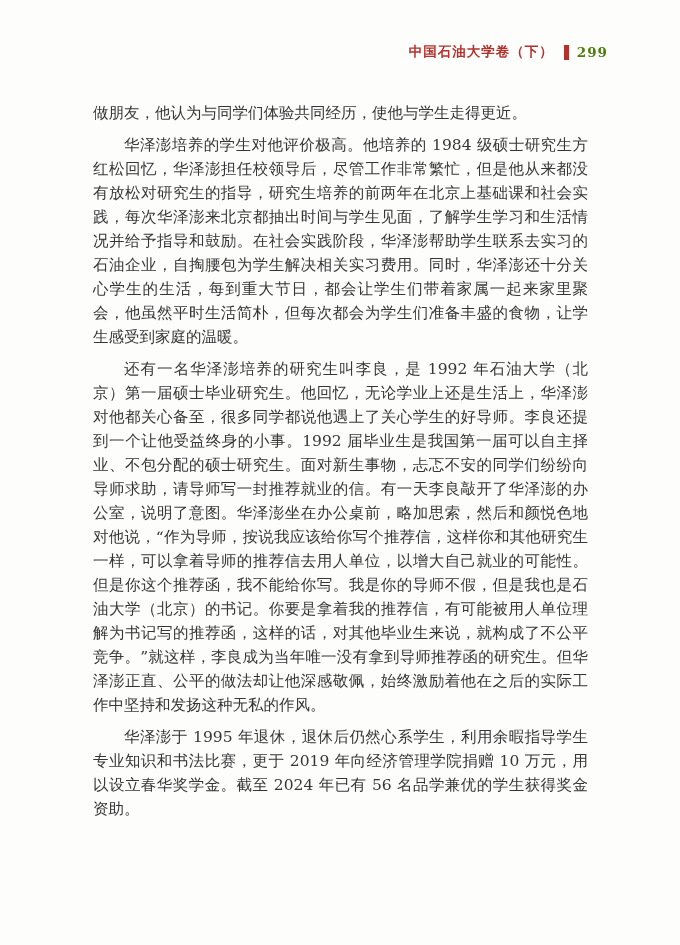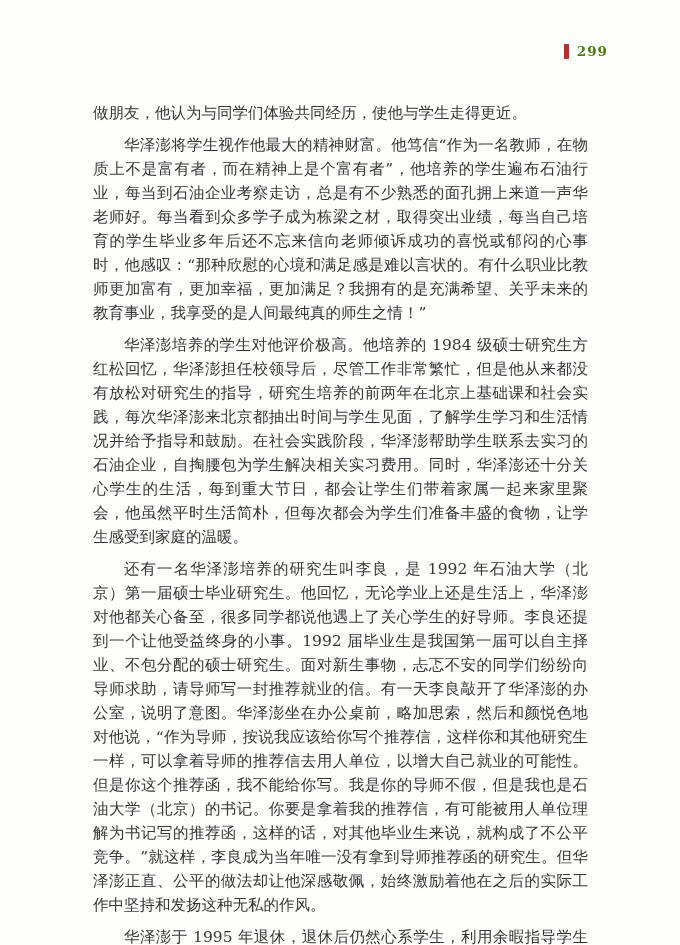--- a/index.html
+++ b/index.html
@@ -58,25 +58,25 @@
   .para.no-indent {
     text-indent: 0;
   }
 </style>
 </head>
 <body>
 
 <div class="page">
 
   <div class="header">
+    <span class="header-title">中国石油大学卷（下）</span>
     <span class="header-bar"></span>
     <span class="header-page">299</span>
   </div>
 
   <div class="content">
     <p class="para no-indent">做朋友，他认为与同学们体验共同经历，使他与学生走得更近。</p>
-    <p class="para">华泽澎将学生视作他最大的精神财富。他笃信“作为一名教师，在物质上不是富有者，而在精神上是个富有者”，他培养的学生遍布石油行业，每当到石油企业考察走访，总是有不少熟悉的面孔拥上来道一声华老师好。每当看到众多学子成为栋梁之材，取得突出业绩，每当自己培育的学生毕业多年后还不忘来信向老师倾诉成功的喜悦或郁闷的心事时，他感叹：“那种欣慰的心境和满足感是难以言状的。有什么职业比教师更加富有，更加幸福，更加满足？我拥有的是充满希望、关乎未来的教育事业，我享受的是人间最纯真的师生之情！”</p>
     <p class="para">华泽澎培养的学生对他评价极高。他培养的 1984 级硕士研究生方红松回忆，华泽澎担任校领导后，尽管工作非常繁忙，但是他从来都没有放松对研究生的指导，研究生培养的前两年在北京上基础课和社会实践，每次华泽澎来北京都抽出时间与学生见面，了解学生学习和生活情况并给予指导和鼓励。在社会实践阶段，华泽澎帮助学生联系去实习的石油企业，自掏腰包为学生解决相关实习费用。同时，华泽澎还十分关心学生的生活，每到重大节日，都会让学生们带着家属一起来家里聚会，他虽然平时生活简朴，但每次都会为学生们准备丰盛的食物，让学生感受到家庭的温暖。</p>
     <p class="para">还有一名华泽澎培养的研究生叫李良，是 1992 年石油大学（北京）第一届硕士毕业研究生。他回忆，无论学业上还是生活上，华泽澎对他都关心备至，很多同学都说他遇上了关心学生的好导师。李良还提到一个让他受益终身的小事。1992 届毕业生是我国第一届可以自主择业、不包分配的硕士研究生。面对新生事物，忐忑不安的同学们纷纷向导师求助，请导师写一封推荐就业的信。有一天李良敲开了华泽澎的办公室，说明了意图。华泽澎坐在办公桌前，略加思索，然后和颜悦色地对他说，“作为导师，按说我应该给你写个推荐信，这样你和其他研究生一样，可以拿着导师的推荐信去用人单位，以增大自己就业的可能性。但是你这个推荐函，我不能给你写。我是你的导师不假，但是我也是石油大学（北京）的书记。你要是拿着我的推荐信，有可能被用人单位理解为书记写的推荐函，这样的话，对其他毕业生来说，就构成了不公平竞争。”就这样，李良成为当年唯一没有拿到导师推荐函的研究生。但华泽澎正直、公平的做法却让他深感敬佩，始终激励着他在之后的实际工作中坚持和发扬这种无私的作风。</p>
     <p class="para">华泽澎于 1995 年退休，退休后仍然心系学生，利用余暇指导学生专业知识和书法比赛，更于 2019 年向经济管理学院捐赠 10 万元，用以设立春华奖学金。截至 2024 年已有 56 名品学兼优的学生获得奖金资助。</p>
   </div>
 
 </div>
 
 </body></html>

